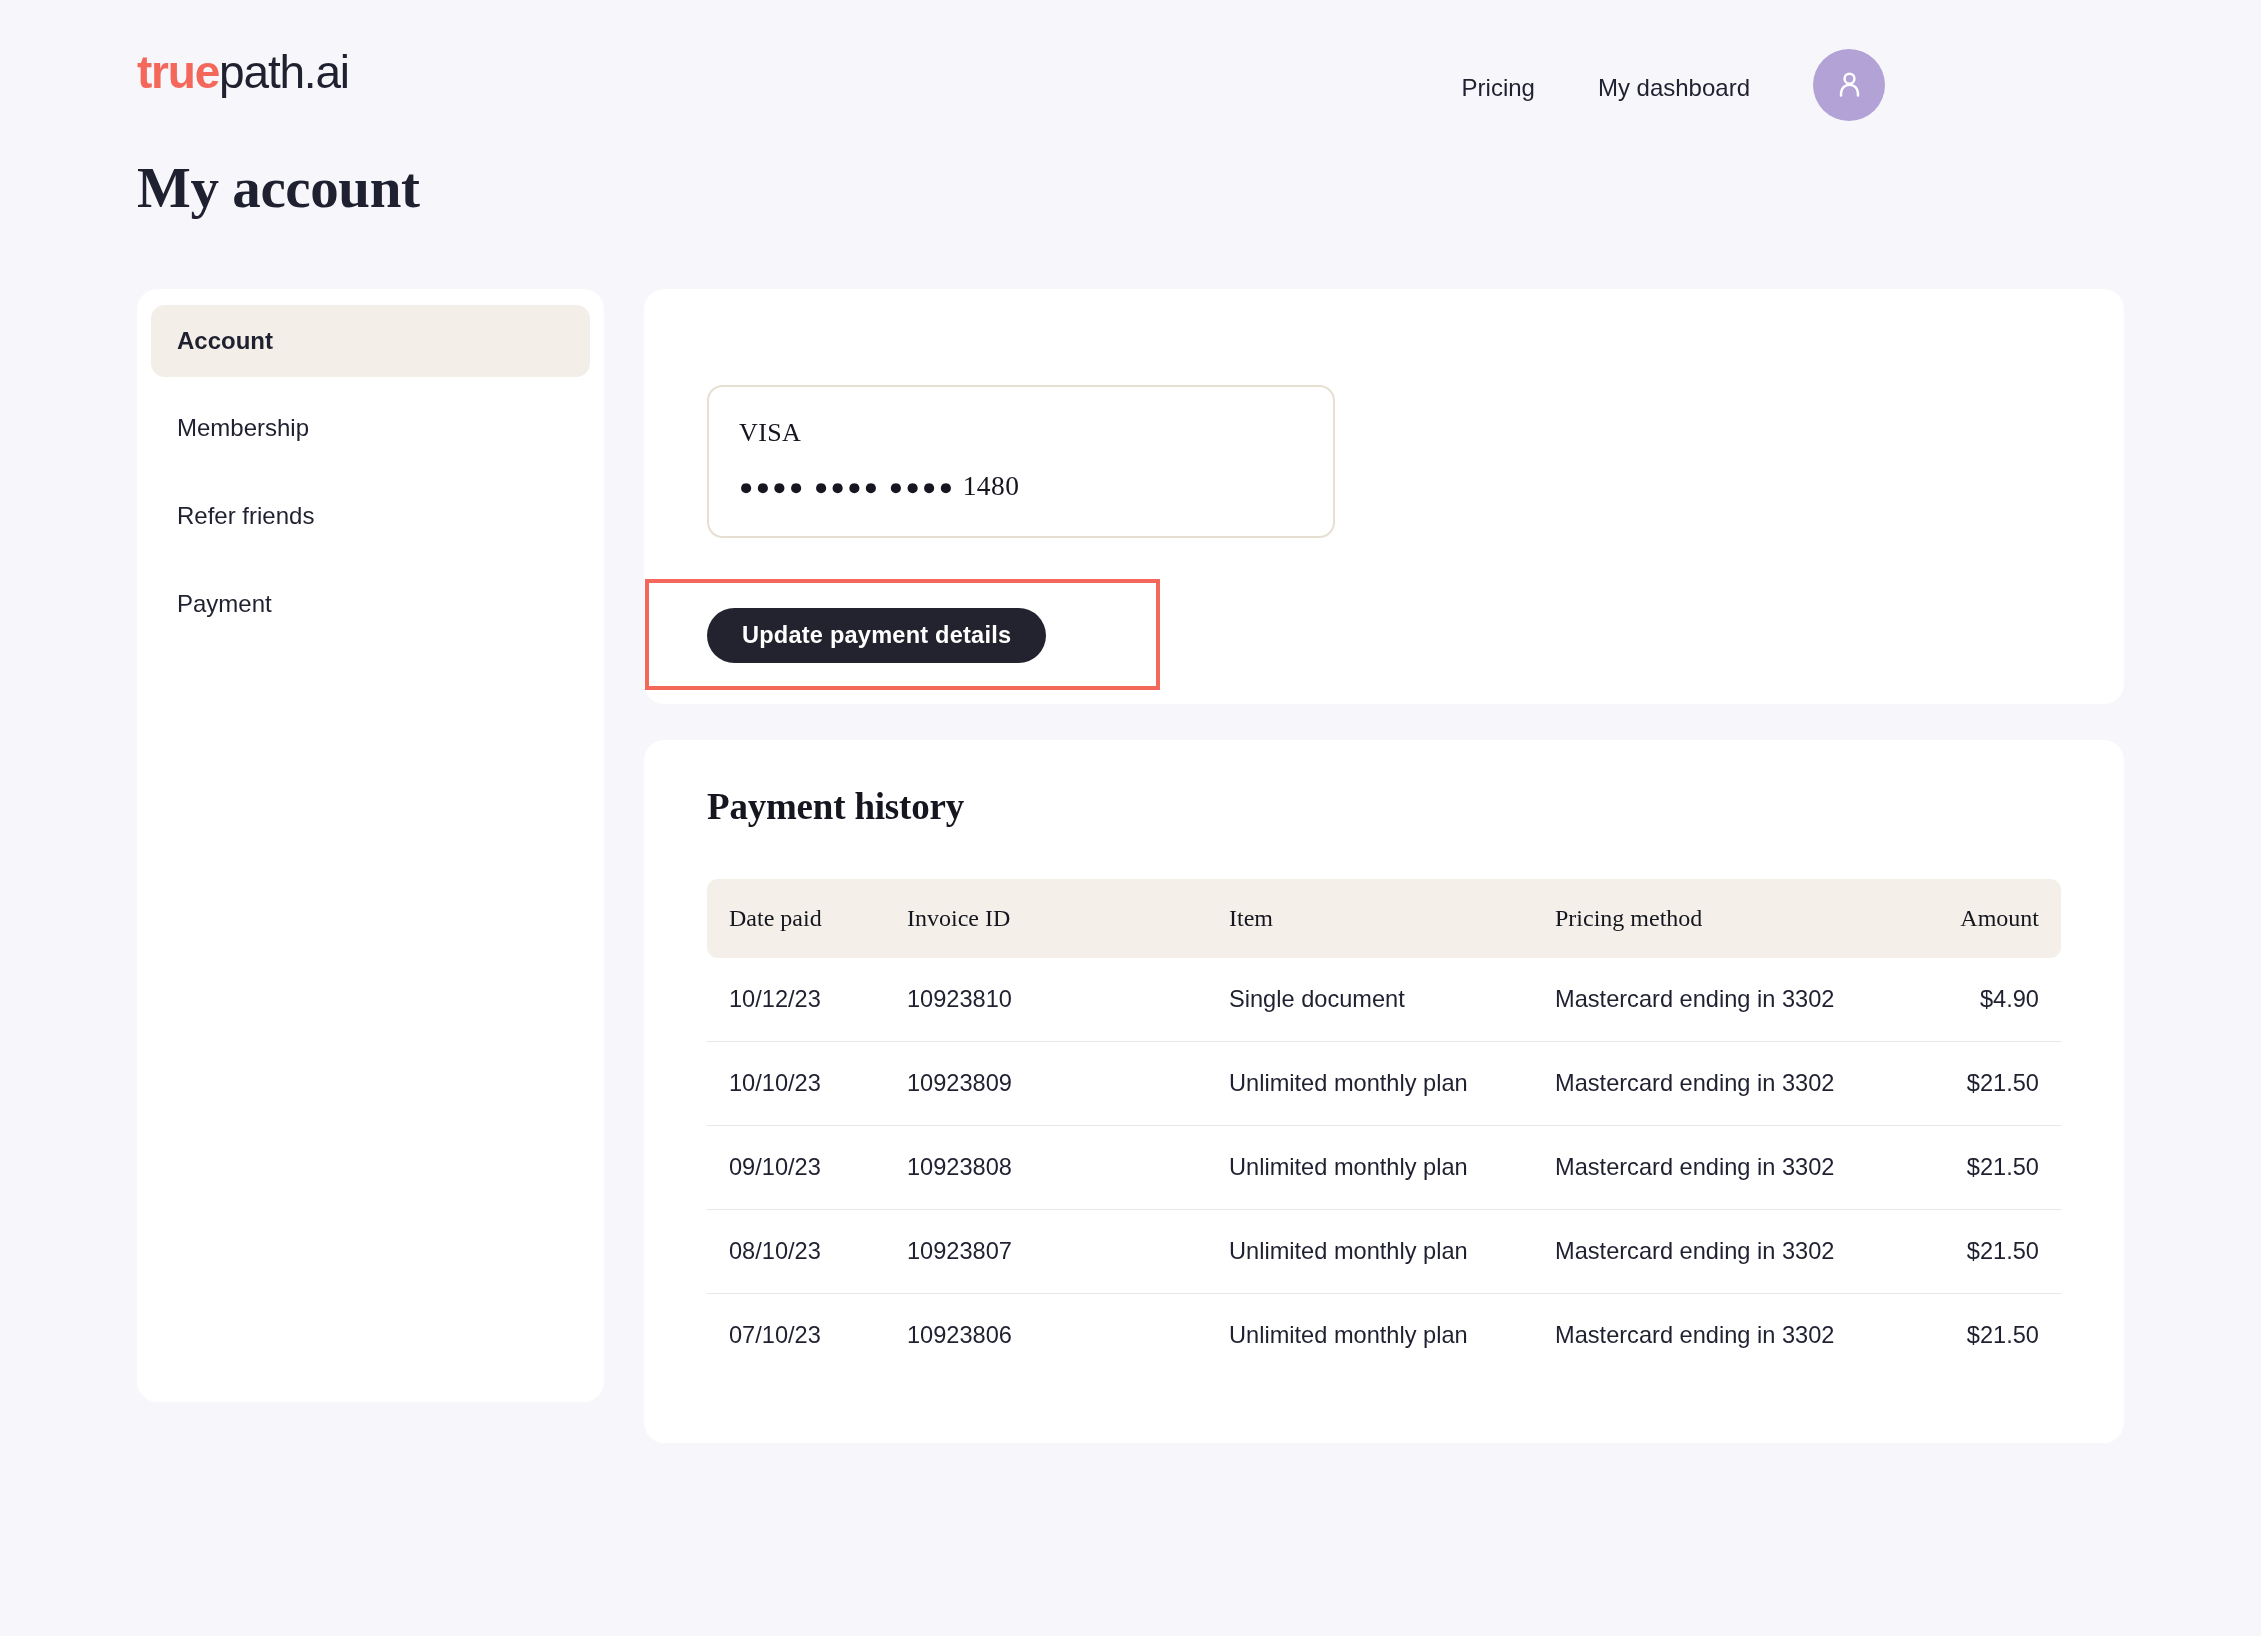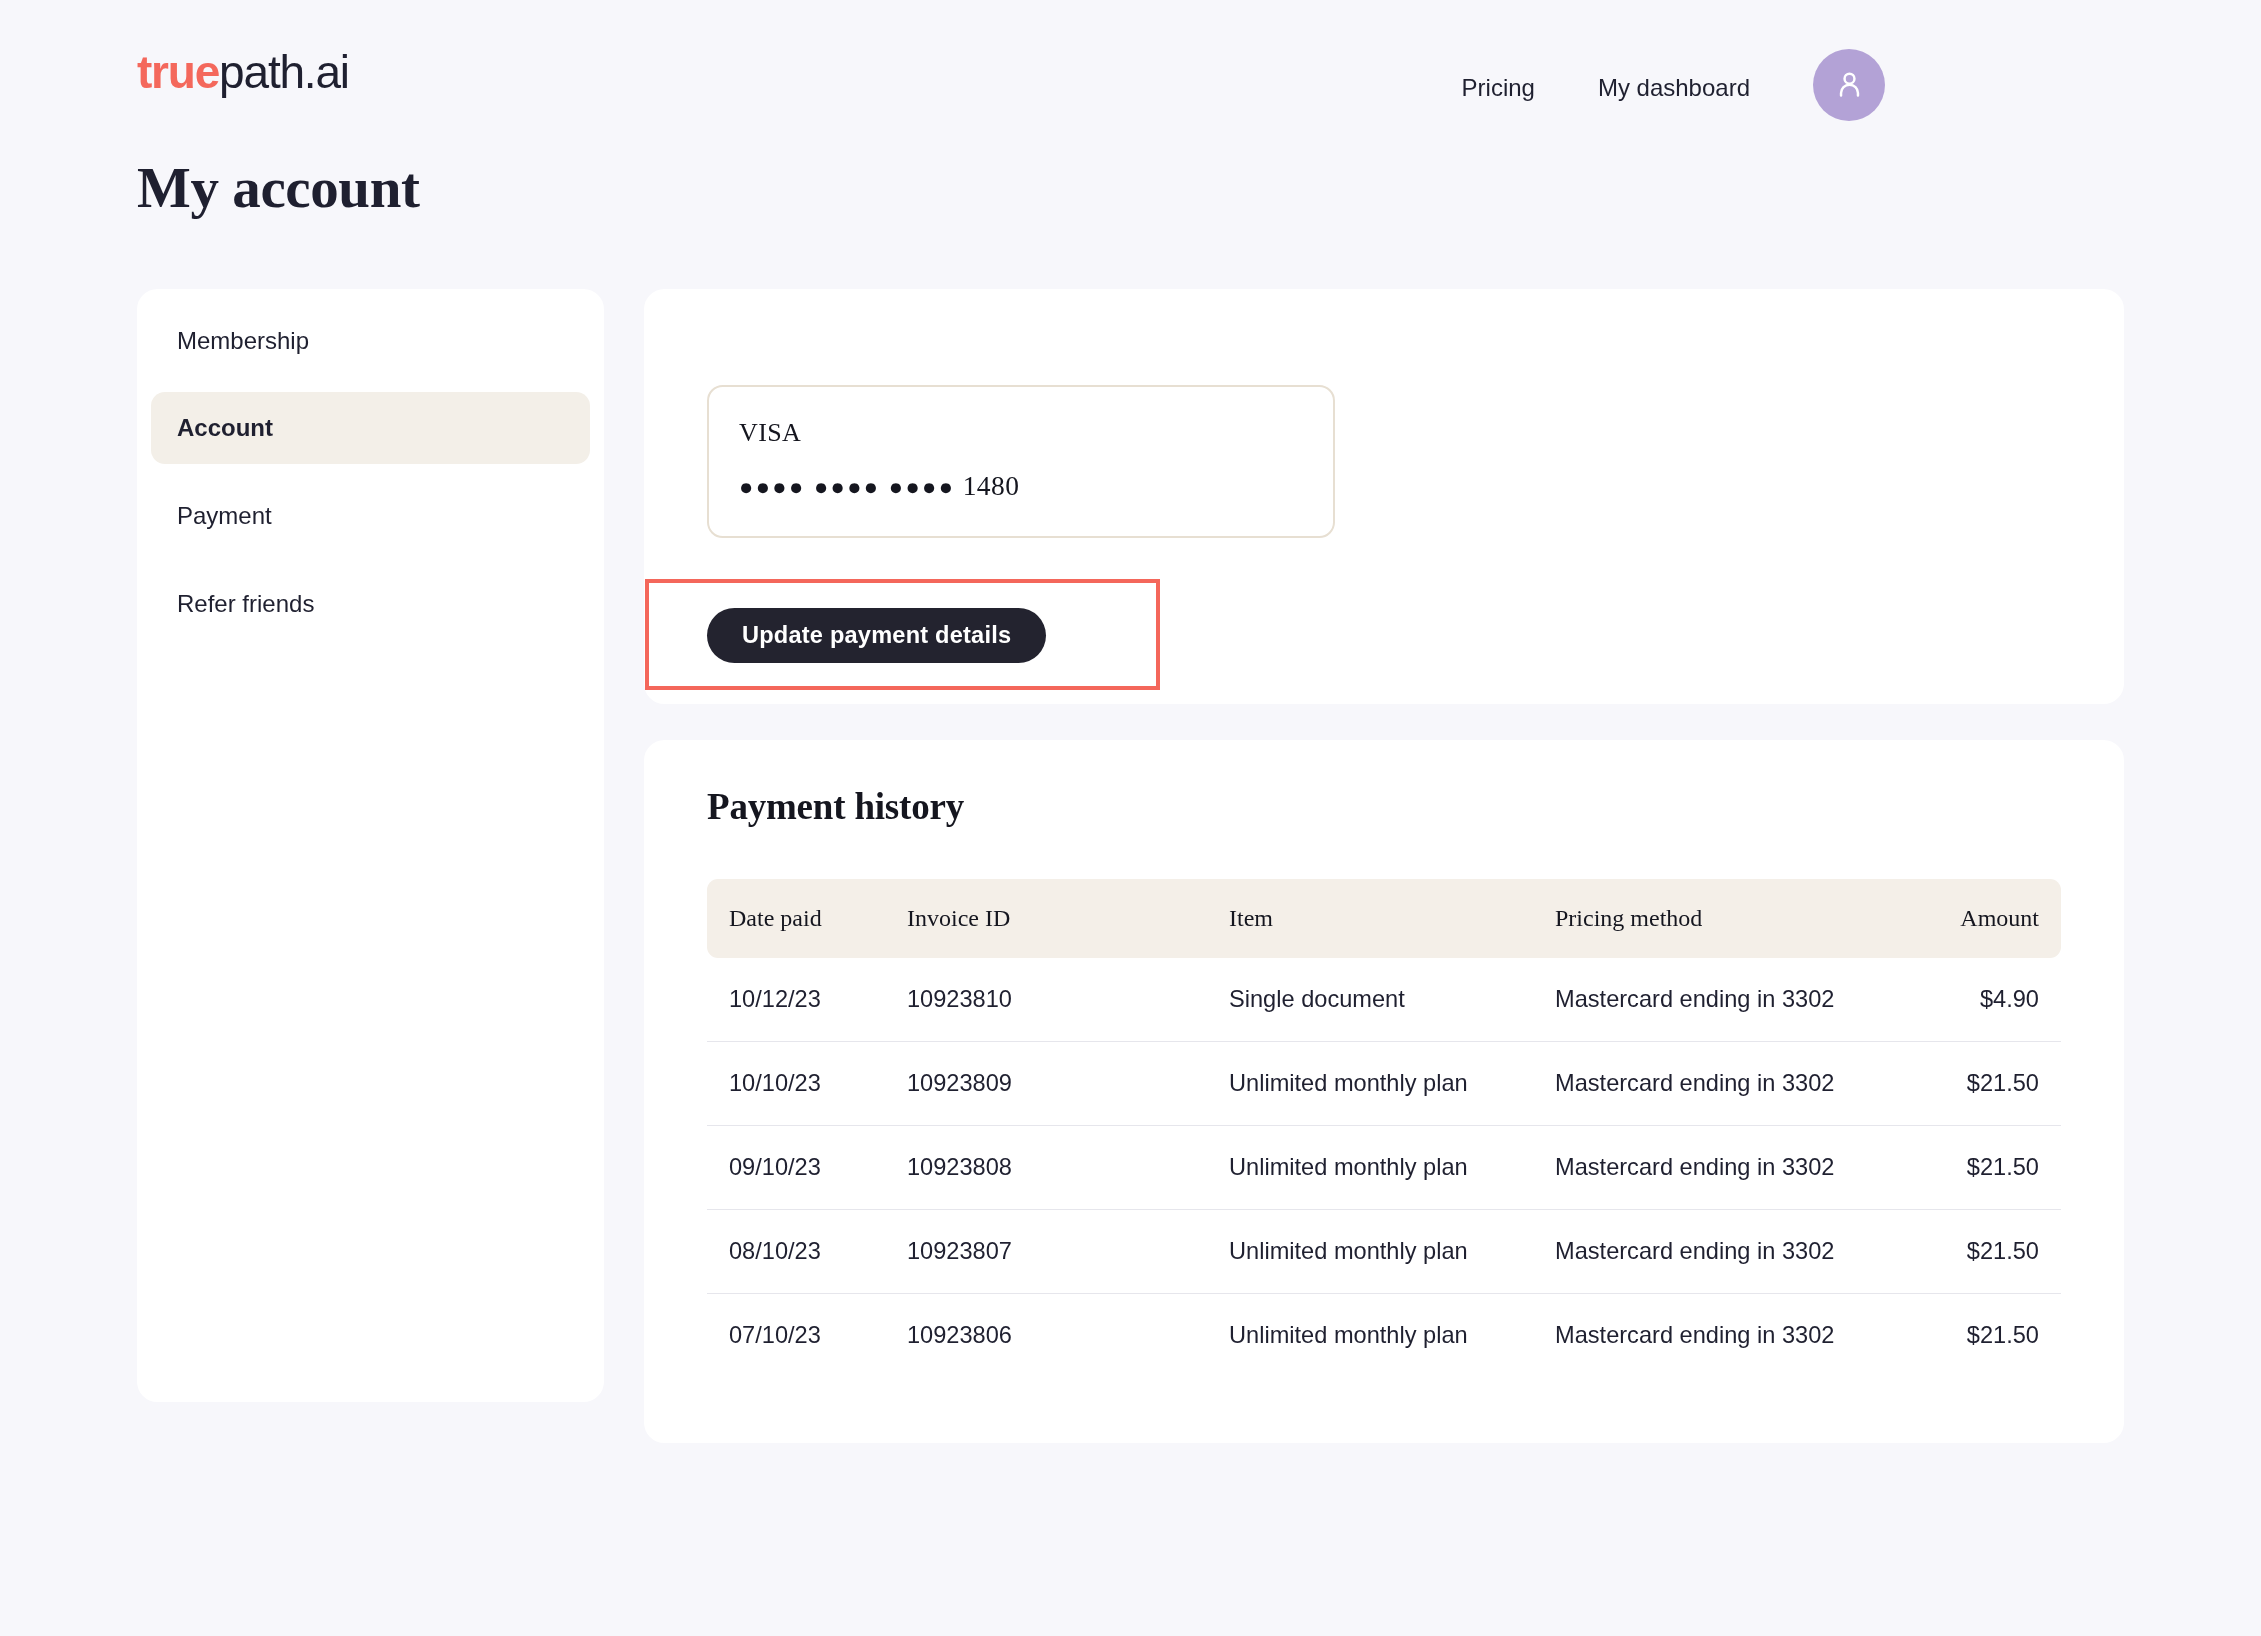--- a/index.html
+++ b/index.html
@@ -156,31 +156,31 @@
             <path d="M6.2 19.5v-1.6a5.8 5.8 0 0 1 11.6 0v1.6"></path>
           </svg>
         </span>
       </div>
     </div>
   </div>
 
   <h1 class="page-title">My account</h1>
 
   <nav class="sidebar">
+    <div class="side-item active">
+      <span>Account</span>
+    </div>
     <div class="side-item">
       <span>Membership</span>
     </div>
-    <div class="side-item active">
-      <span>Account</span>
+    <div class="side-item">
+      <span>Refer friends</span>
     </div>
     <div class="side-item">
       <span>Payment</span>
-    </div>
-    <div class="side-item">
-      <span>Refer friends</span>
     </div>
   </nav>
 
   <section class="card card-info">
     <div class="info-inner">
       <div class="cc-box">
         <div class="cc-brand">VISA</div>
         <div class="cc-number">
           <span class="dots">●●●● ●●●● ●●●●</span>
           <span>1480</span>

